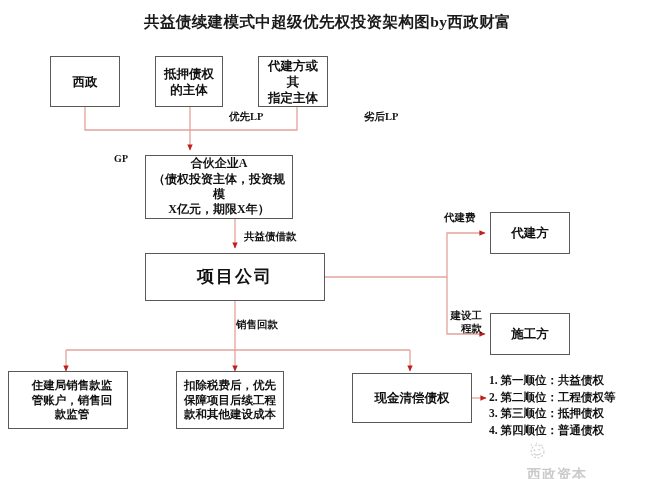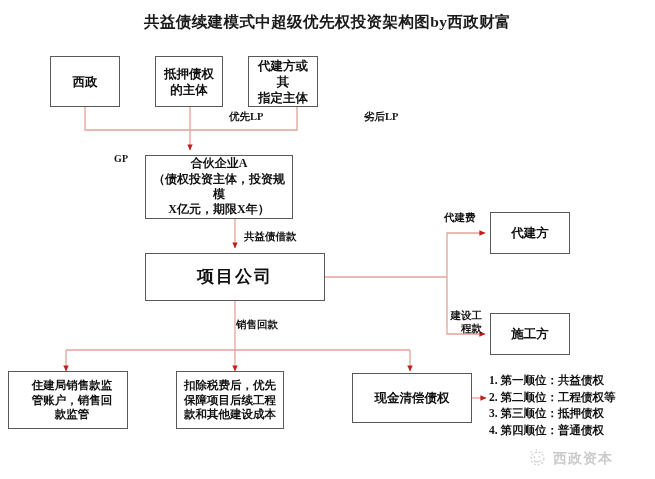--- a/index.html
+++ b/index.html
@@ -73,23 +73,24 @@
     font-family: "Liberation Serif", "DejaVu Serif", serif;
   }
   .priority-list .row { white-space: nowrap; }
   .watermark {
     position: absolute;
     left: 527px;
     top: 440px;
     width: 122px;
     height: 28px;
     display: flex;
-    align-items: flex-end;
+    align-items: flex-start;
     gap: 5px;
     opacity: 0.45;
+    flex-direction: column;
   }
   .watermark .wm-text {
     font-size: 14px;
     font-weight: bold;
     color: #8c8c8c;
     letter-spacing: 1px;
     font-family: "Liberation Serif", "DejaVu Serif", serif;
   }
 </style>
 </head>
@@ -130,21 +131,21 @@
 
   <div class="node" style="left:50px; top:56px; width:70px; height:51px; font-size:12.5px;">
     <span class="txt" style="white-space:pre-line;">西政</span>
   </div>
 
   <div class="node" style="left:155px; top:56px; width:68px; height:51px; font-size:12.5px;">
     <span class="txt" style="white-space:pre-line;">抵押债权
 的主体</span>
   </div>
 
-  <div class="node" style="left:248px; top:56px; width:70px; height:51px; font-size:12.5px;">
+  <div class="node" style="left:258px; top:56px; width:70px; height:51px; font-size:12.5px;">
     <span class="txt" style="white-space:pre-line;">代建方或其
 指定主体</span>
   </div>
 
   <div class="node" style="left:145px; top:155px; width:148px; height:64px; font-size:12px;">
     <span class="txt" style="white-space:pre-line;">合伙企业A
 （债权投资主体，投资规模
 X亿元，期限X年）</span>
   </div>
 

